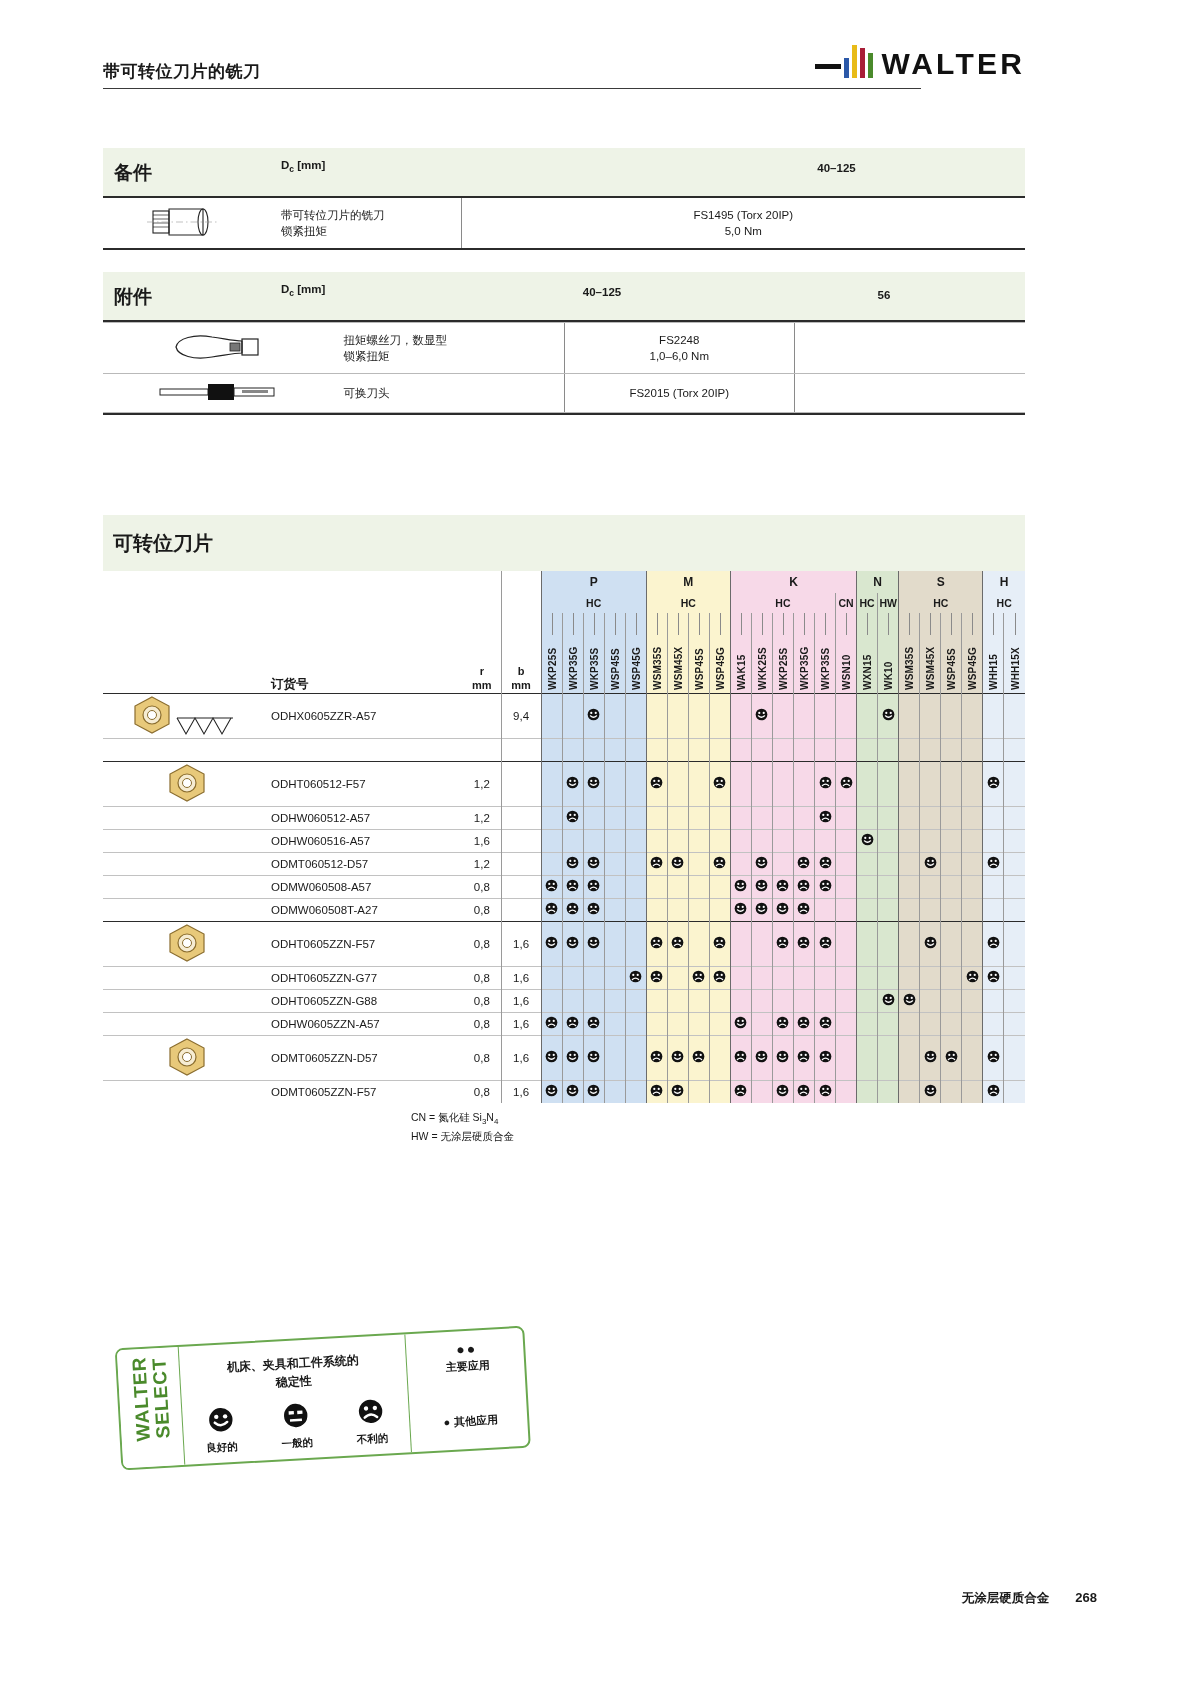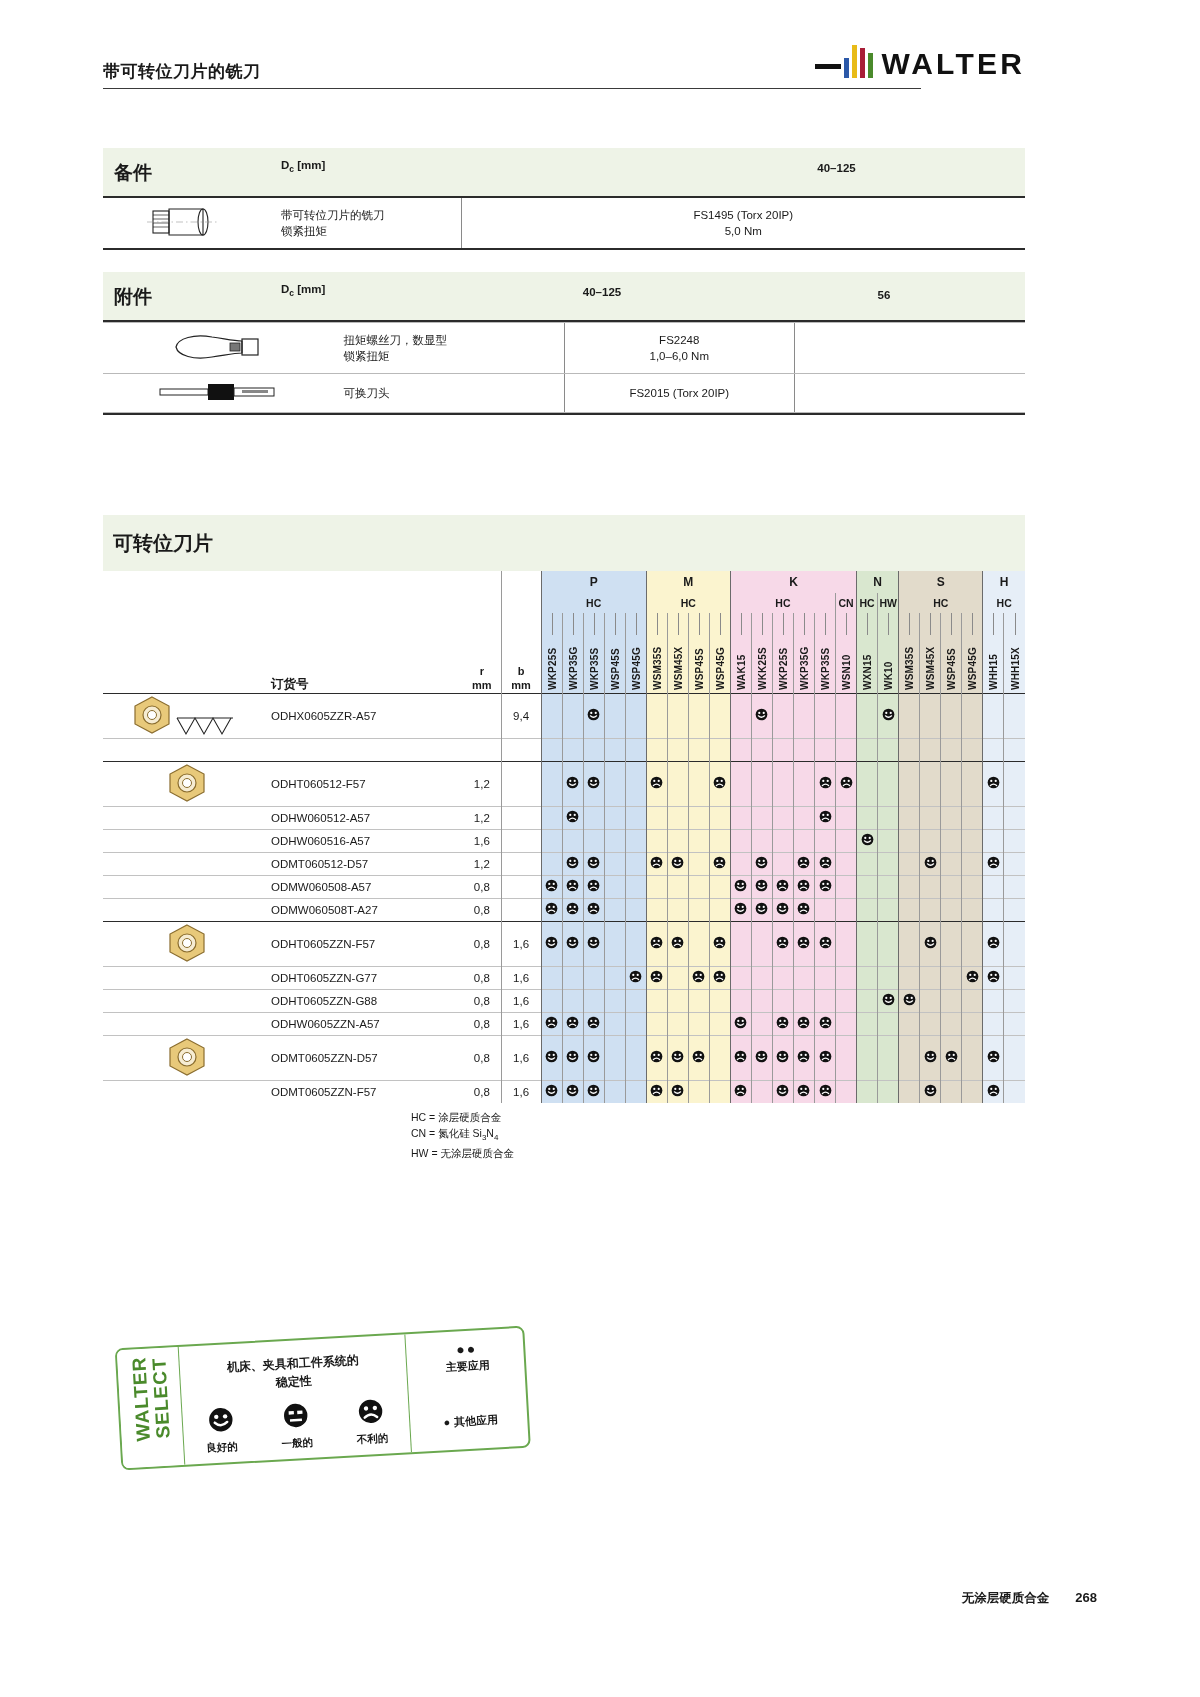--- a/index.html
+++ b/index.html
@@ -1275,21 +1275,20 @@
                     <circle cx="13.4" cy="7.6" r="1.7" fill="#fff"></circle>
                     <path d="M5.2 14.6 Q10 10.2 14.8 14.6" stroke="#fff" stroke-width="1.9" fill="none" stroke-linecap="round"></path>
                   </svg></span></td>
               <td class="cell rowthin csep" style="background:#e6eef7"></td>
             </tr>
           </tbody>
         </table>
       </div>
     <div id="legend-host" class="legend">
         <div style="margin-left:308px; padding-top:6px;">
-          <div>HC = 涂层硬质合金</div>
           <div>CN = 氮化硅 Si<sub style="font-size:8px">3</sub>N<sub style="font-size:8px">4</sub></div>
           <div>HW = 无涂层硬质合金</div>
         </div>
       </div>
   </div>
 
   <div class="badge">
     <div class="badge-in">
       <div class="badge-left">
         <div class="badge-word">

